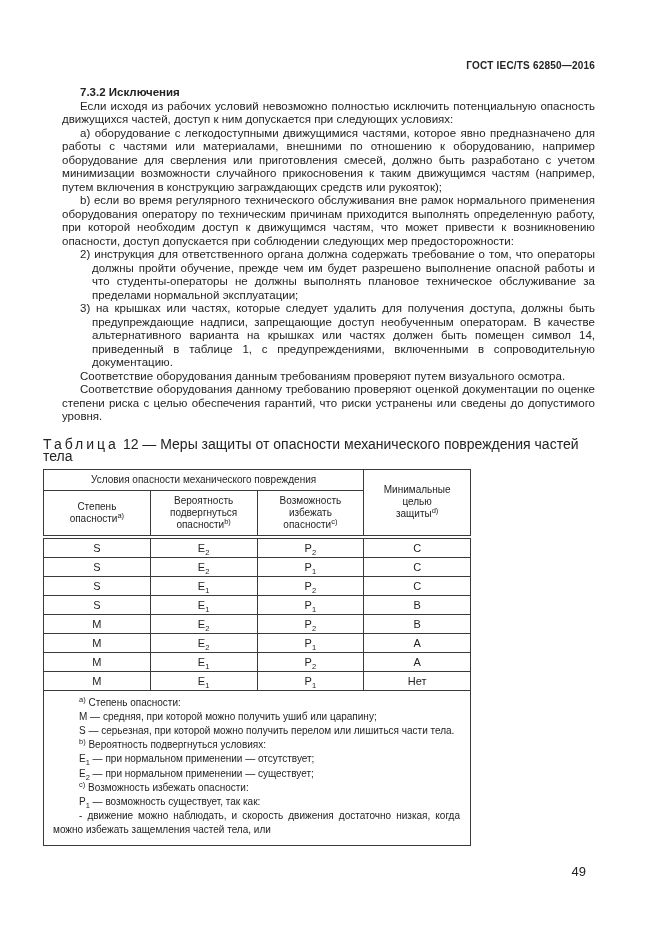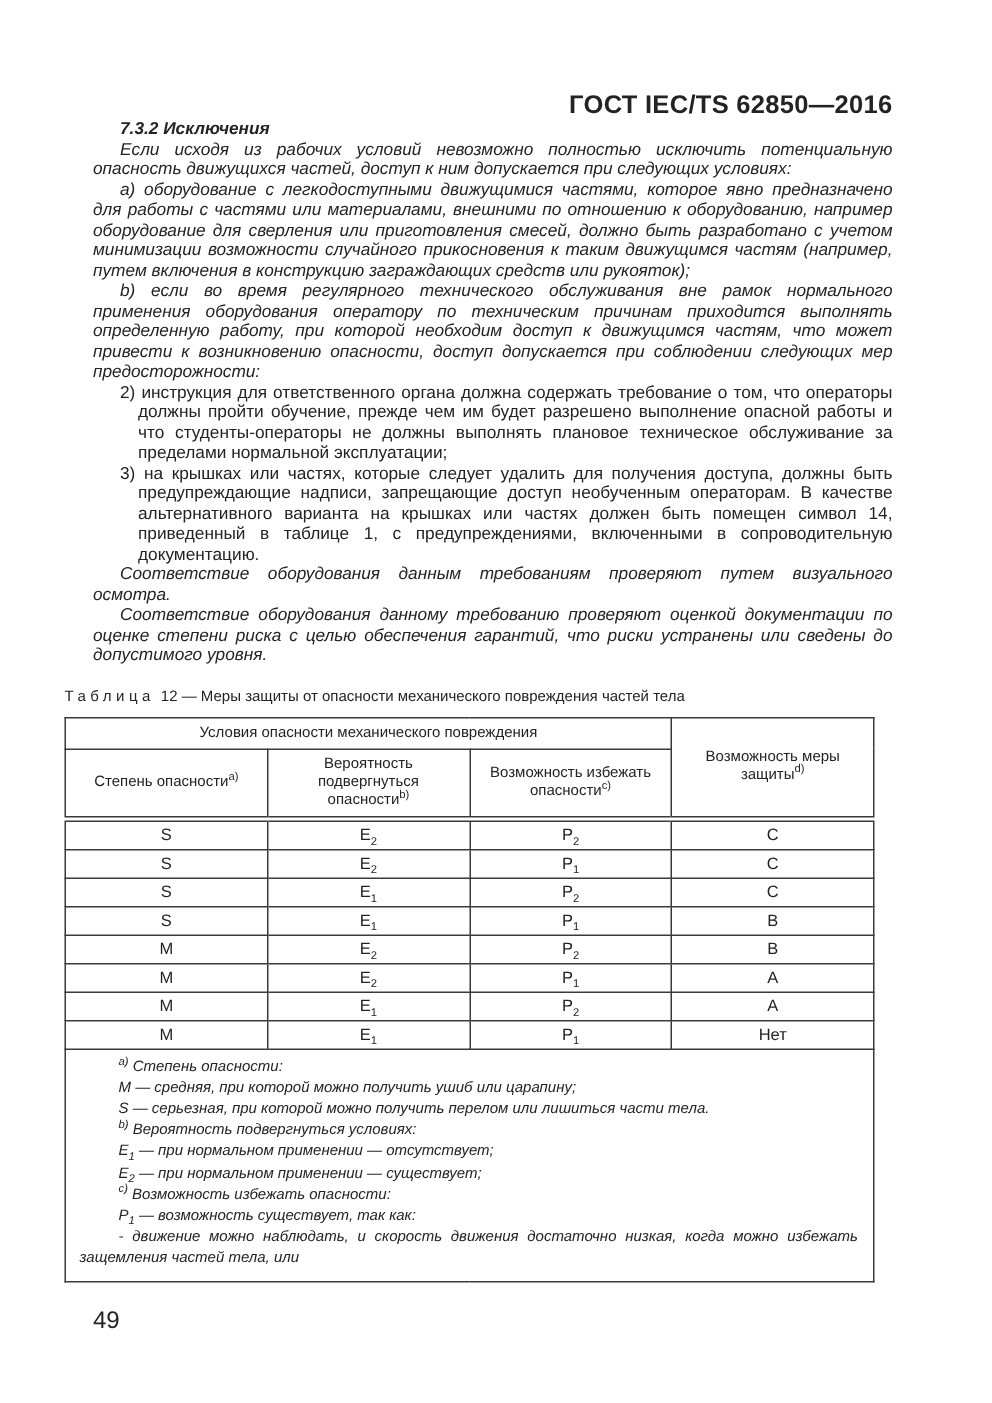--- a/index.html
+++ b/index.html
@@ -3,52 +3,52 @@
 <meta charset="utf-8">
 <style>
   * { margin:0; padding:0; box-sizing:border-box; }
   html,body { background:#fff; }
   .page {
     position:relative; width:661px; height:935px; background:#ffffff;
     font-family:"Liberation Sans", sans-serif; color:#232323; overflow:hidden;
     padding:60px 66px 0 62px;
   }
   .doc-header {
-    text-align:right; font-weight:bold; font-size:17px; letter-spacing:0.2px;
-    margin-bottom:0;
+    text-align:right; font-weight:bold; font-size:10px; letter-spacing:0.2px;
+    margin-bottom:15px;
   }
   .content { font-size:11.5px; line-height:13.5px; text-align:justify; }
-  .content p { text-indent:18px;font-style:italic; }
+  .content p { text-indent:18px; }
   .content .heading { font-weight:bold; text-indent:18px; text-align:left; }
   .sub-item { margin-left:30px; text-indent:-12px; text-align:justify; }
   
   .tbl-caption {
-    margin:14px 0 7px -19px; font-size:10px; line-height:12px; text-align:left; text-indent:0;
+    margin:14px 0 7px -19px; font-size:14px; line-height:12px; text-align:left; text-indent:0;
   }
   .cap-word { letter-spacing:3px; }
   .cap-rest { margin-left:4px; }
   
   table.t12 {
-    width:540px; margin-left:-19px; border-collapse:collapse; table-layout:fixed;
+    width:428px; margin-left:-19px; border-collapse:collapse; table-layout:fixed;
     font-size:11px; color:#232323;
   }
   table.t12 th, table.t12 td { border:1px solid #3a3a3a; }
   table.t12 th {
     font-weight:normal; font-size:10px; line-height:12px; text-align:center;
     vertical-align:middle; padding:4px 6px;
   }
   table.t12 tr.hdr-bottom th { border-bottom:4px double #3a3a3a; }
   table.t12 td.c {
     text-align:center; vertical-align:middle; padding:3px 2px 2px; line-height:13px; height:19px;
   }
   td.footnotes { padding:5px 10px 7px 9px; font-size:10px; line-height:14.2px; text-align:left;margin-top:24px; }
   td.footnotes p { text-indent:26px; text-align:justify; }
   sup.mark { font-size:7.5px; vertical-align:super; line-height:0; }
   sub.idx { font-size:7.5px; vertical-align:sub; line-height:0; }
-  .page-num { text-align:left; font-size:16px; margin-top:19px; margin-right:9px; }
+  .page-num { text-align:right; font-size:13px; margin-top:19px; margin-right:9px; }
 </style>
 </head>
 <body>
 
 <div class="page">
 
   <div class="doc-header">ГОСТ IEC/TS 62850—2016</div>
 
   <div class="content">
     <p class="heading">7.3.2 Исключения</p>
@@ -62,21 +62,21 @@
 
     <div class="tbl-caption">
       <span class="cap-word">Таблица</span><span class="cap-rest">12 — Меры защиты от опасности механического повреждения частей тела</span>
     </div>
 
     <table class="t12">
       <tbody>
           <tr>
         <th colspan="3">Условия опасности механического повреждения</th>
         <th rowspan="2" class="hdr-measures" style="border-bottom:4px double #3a3a3a;">
-          <span>Возможность меры</span><br>
+          <span>Минимальные целью</span><br>
           <span>защиты</span><sup class="mark">d)</sup>
         </th>
       </tr>
       <tr class="hdr-bottom">
         <th><span>Степень опасности</span><sup class="mark">а)</sup></th>
         <th><span>Вероятность подвергнуться опасности</span><sup class="mark">b)</sup></th>
         <th><span>Возможность избежать опасности</span><sup class="mark">c)</sup></th>
       </tr>
 
       <tr>

